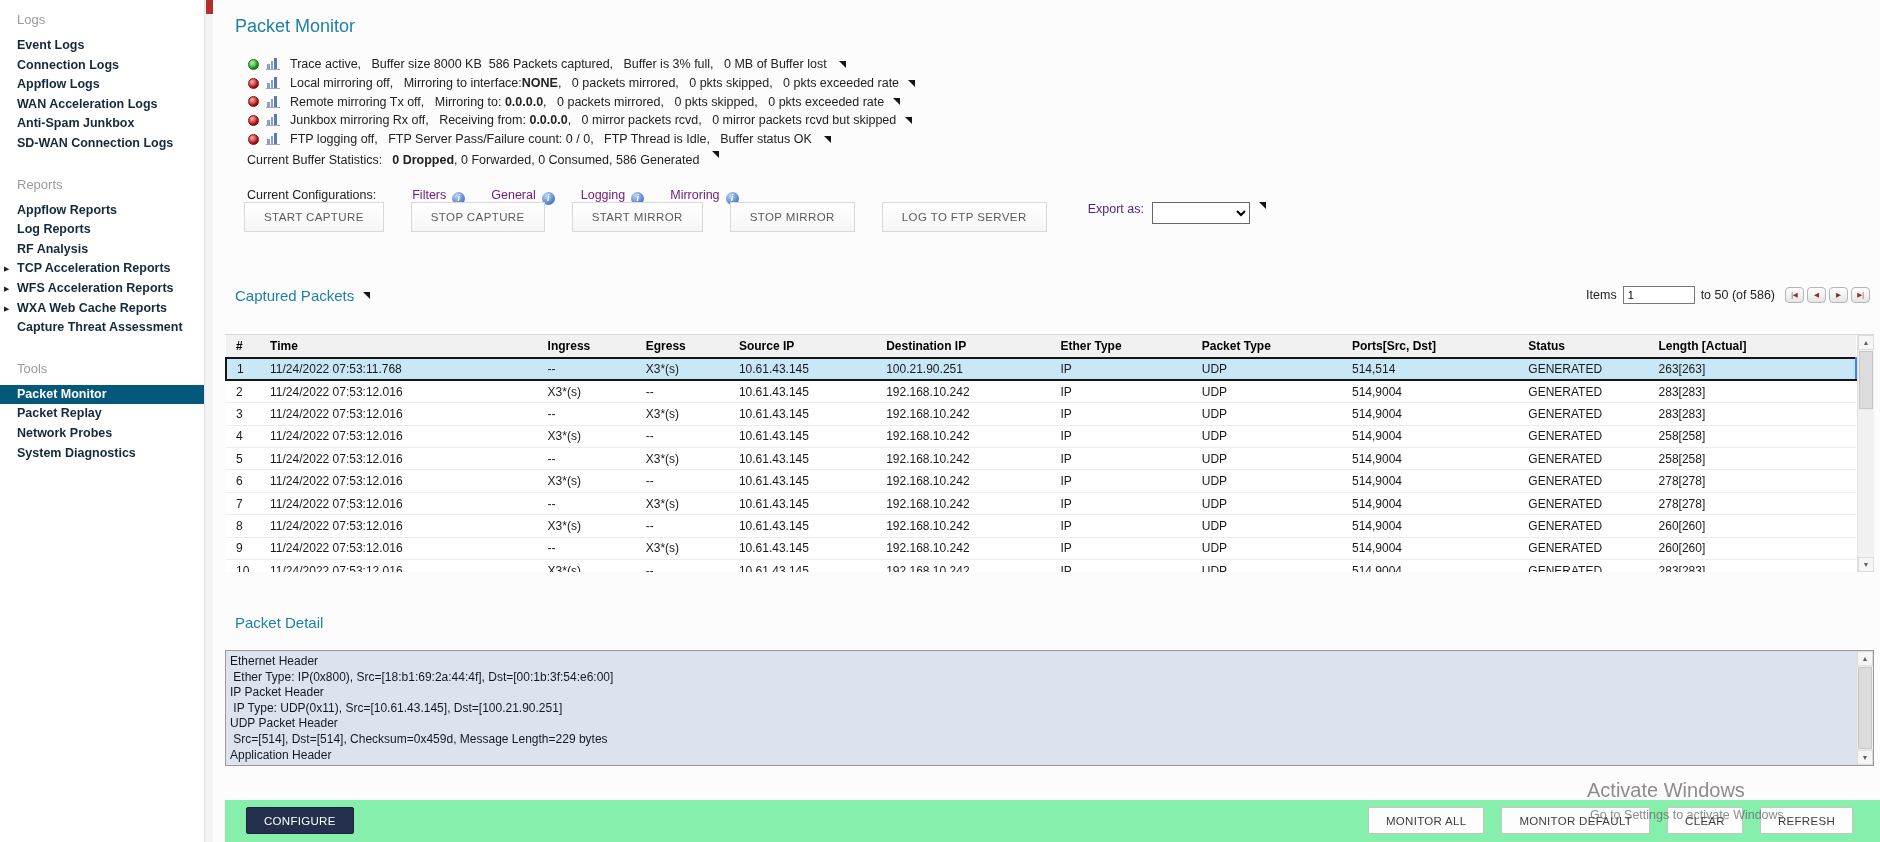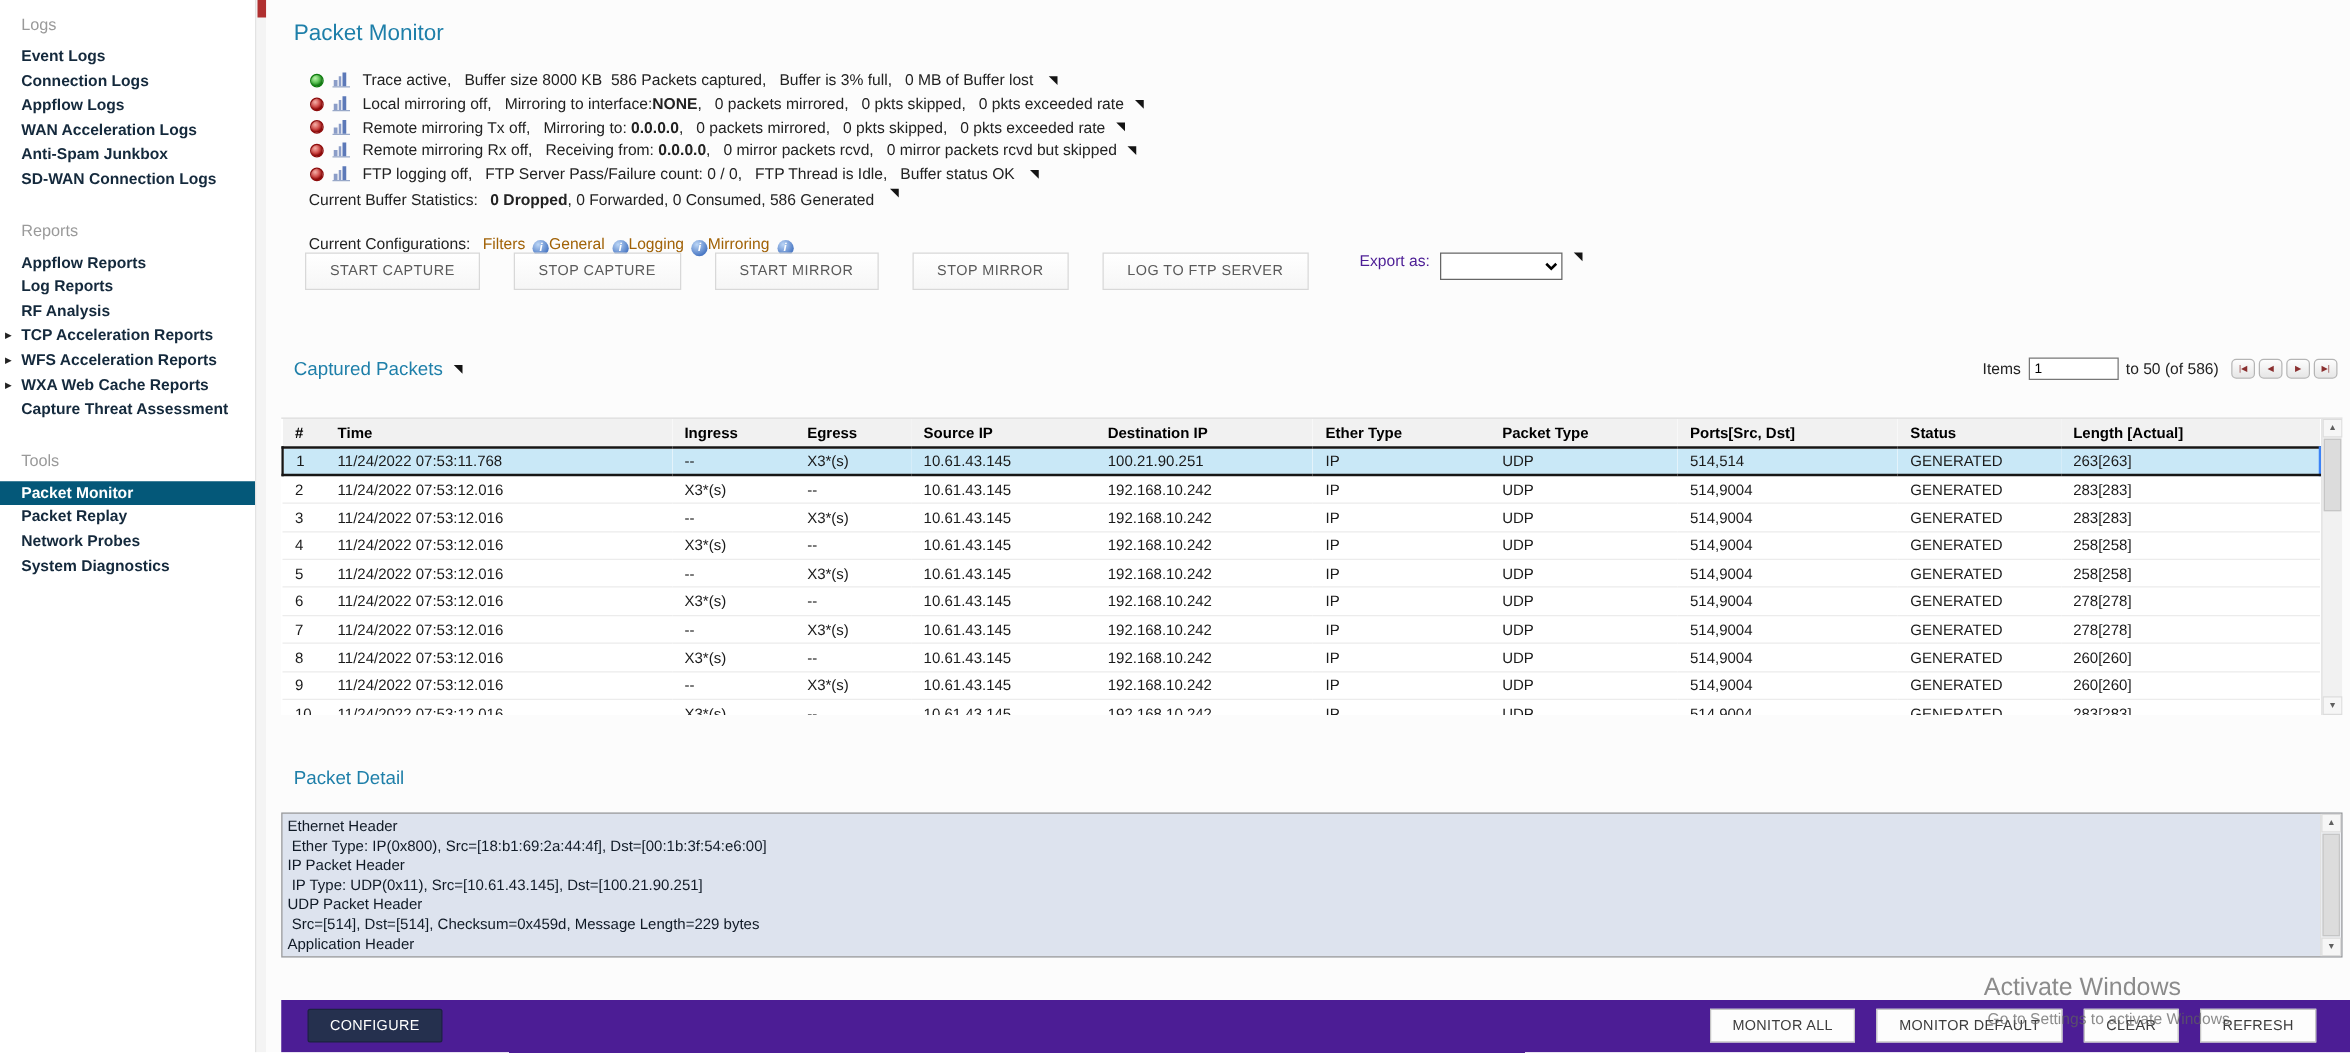--- a/index.html
+++ b/index.html
@@ -35,21 +35,21 @@
   .bars-icon i:nth-child(1){ height:5px; } .bars-icon i:nth-child(2){ height:8px; }
   .bars-icon i:nth-child(3){ height:11px; background:#5c79b8; }
   .seg { white-space:pre; }
   .tip-marker { display:inline-block; width:0; height:0; border-top:7px solid #141414;
     border-left:7px solid transparent; margin-left:9px; vertical-align:6px; }
 
   #buffer-stats, #config-row { position:absolute; left:34px; font-size:12.5px; color:#222; }
   #buffer-stats { top:151px; }
   #config-row { top:188px; display:flex; }
   .stat-label { margin-right:10px; }
-  .cfg-link { color:#a16207; cursor:pointer; }
+  .cfg-link { color:#701a75; margin-left:26px; cursor:pointer; }
   .info-icon { display:inline-block; width:13px; height:13px; border-radius:50%; margin-left:6px;
     background:radial-gradient(circle at 35% 28%, #bcd6f6, #4a78c4 72%); color:#fff;
     font-size:9px; font-weight:bold; font-style:italic; text-align:center; line-height:13px;
     vertical-align:-2px; cursor:pointer; }
 
   #toolbar { position:absolute; left:31px; top:202px; display:flex; align-items:flex-start; }
   .tb-btn { height:30px; padding:0 19px; margin-right:27px; background:linear-gradient(#ffffff,#f6f6f6);
     border:1px solid #d8d8d8; color:#5a5a5a; font-size:11.5px; letter-spacing:.4px;
     font-family:inherit; cursor:pointer; white-space:nowrap; }
   .export-label { font-size:12.5px; color:#4c1d95; margin:0 8px 0 14px; }
@@ -81,21 +81,21 @@
   .vs-up { top:0; } .vs-down { bottom:0; }
   .vs-thumb { position:absolute; left:1px; width:14px; background:#dcdcdc; border:1px solid #c6c6c6; cursor:grab; }
 
   #detail-title { position:absolute; left:22px; top:614px; }
   #detail-box { position:absolute; left:12px; right:6px; top:650px; height:116px;
     background:#dde3ee; border:1px solid #9a9a9a; display:flex; overflow:hidden; }
   #detail-pre { flex:1 1 auto; font-family:inherit; font-size:12px; line-height:15.6px;
     color:#101a26; padding:3px 0 0 4px; white-space:pre; overflow:hidden; }
   #detail-box .vscroll { background:#eef0f4; }
 
-  #bottom-bar { position:absolute; left:12px; right:0; top:800px; height:42px; background:#4c1d95; }
+  #bottom-bar { position:absolute; left:12px; right:0; top:800px; height:42px; background:#86efac; }
   #configure-btn { position:absolute; left:21px; top:7px; height:27px; padding:0 17px;
     background:#25304e; color:#fff; border:1px solid #1b2340; border-radius:2px;
     font-size:11.5px; font-family:inherit; letter-spacing:.3px; cursor:pointer; }
   #bottom-right { position:absolute; right:27px; top:7px; display:flex; gap:17px; }
   .bb-btn { height:27px; padding:0 17px; background:#fdfdfd; border:1px solid #c5c5c5;
     color:#3d3d3d; font-size:11.5px; font-family:inherit; letter-spacing:.3px; cursor:pointer; white-space:nowrap; }
 
   #watermark { position:absolute; left:1374px; top:779px; z-index:5; pointer-events:none;
     color:rgba(95,95,95,.72); }
   #watermark .wm1 { font-size:20px; }
@@ -169,21 +169,21 @@
           <span><span class="seg">Remote mirroring Tx off,   Mirroring to: </span><b class="seg">0.0.0.0</b><span class="seg">,   0 packets mirrored,   0 pkts skipped,   0 pkts exceeded rate</span></span>
           <span class="tip-marker"></span>
         </div>
         <div class="status-row">
           <span class="led red"></span>
           <span class="bars-icon">
             <i></i>
             <i></i>
             <i></i>
           </span>
-          <span><span class="seg">Remote mirroring Rx off,   Receiving from: </span><b class="seg">0.0.0.0</b><span class="seg">,   0 mirror packets rcvd,   0 mirror packets rcvd but skipped</span></span>
+          <span><span class="seg">Junkbox mirroring Rx off,   Receiving from: </span><b class="seg">0.0.0.0</b><span class="seg">,   0 mirror packets rcvd,   0 mirror packets rcvd but skipped</span></span>
           <span class="tip-marker"></span>
         </div>
         <div class="status-row">
           <span class="led red"></span>
           <span class="bars-icon">
             <i></i>
             <i></i>
             <i></i>
           </span>
           <span><span class="seg">FTP logging off,   FTP Server Pass/Failure count: 0 / 0,   FTP Thread is Idle,   Buffer status OK </span></span>

